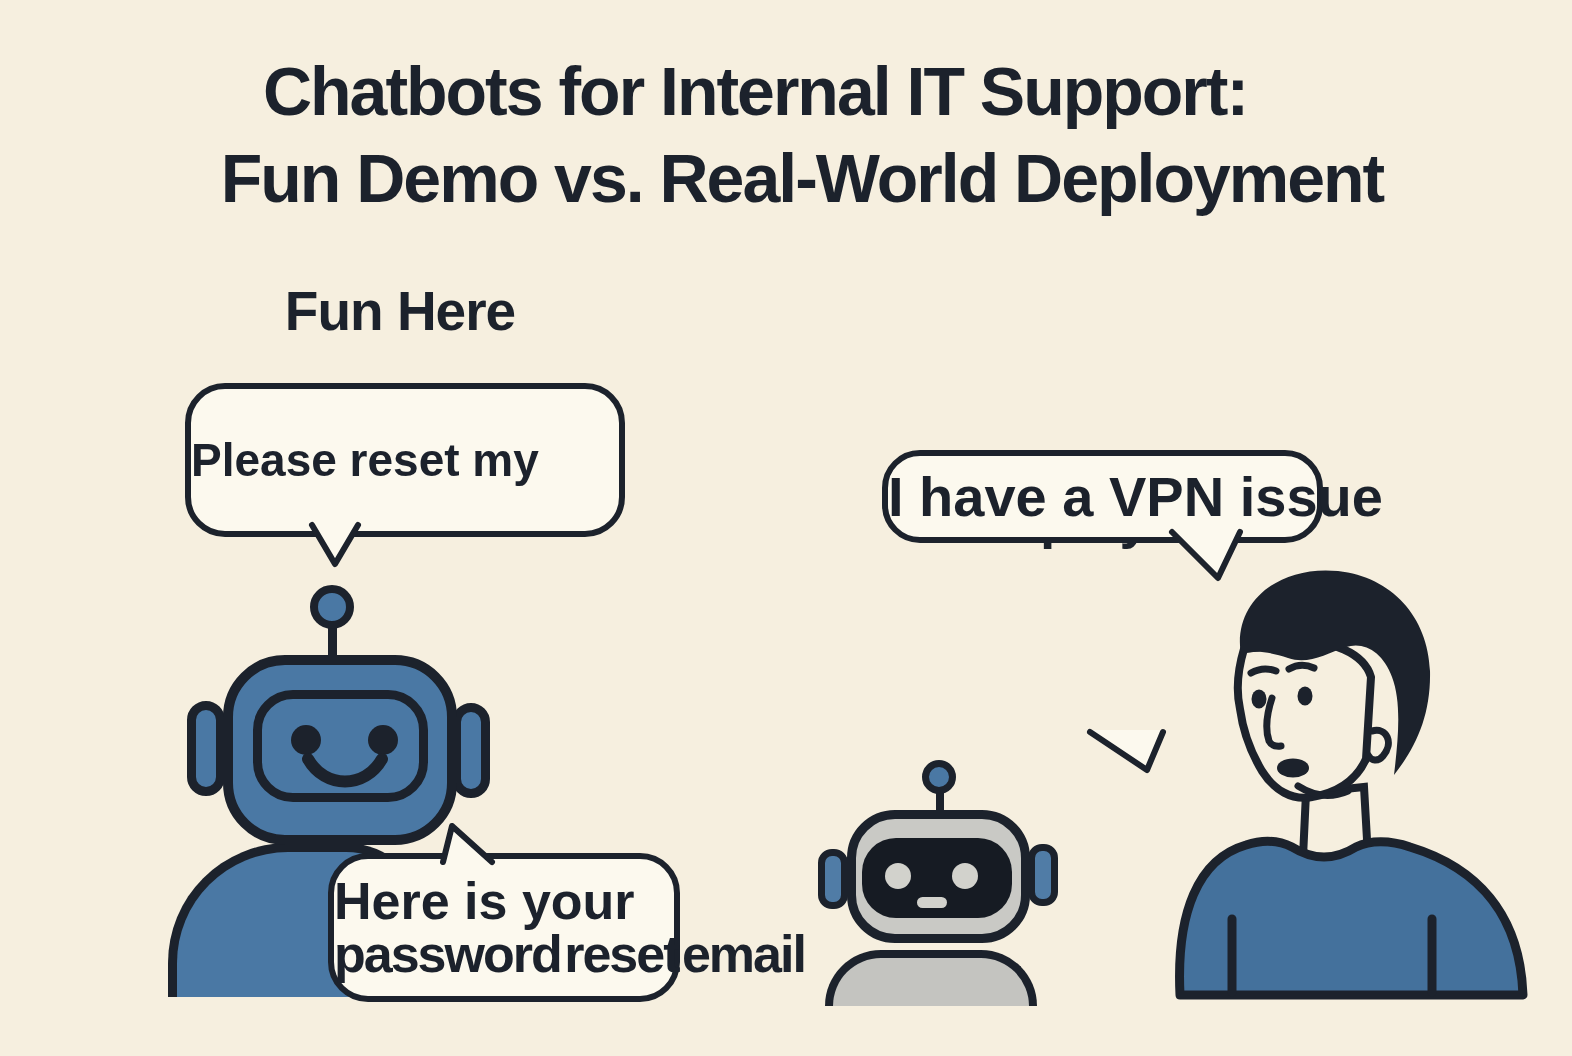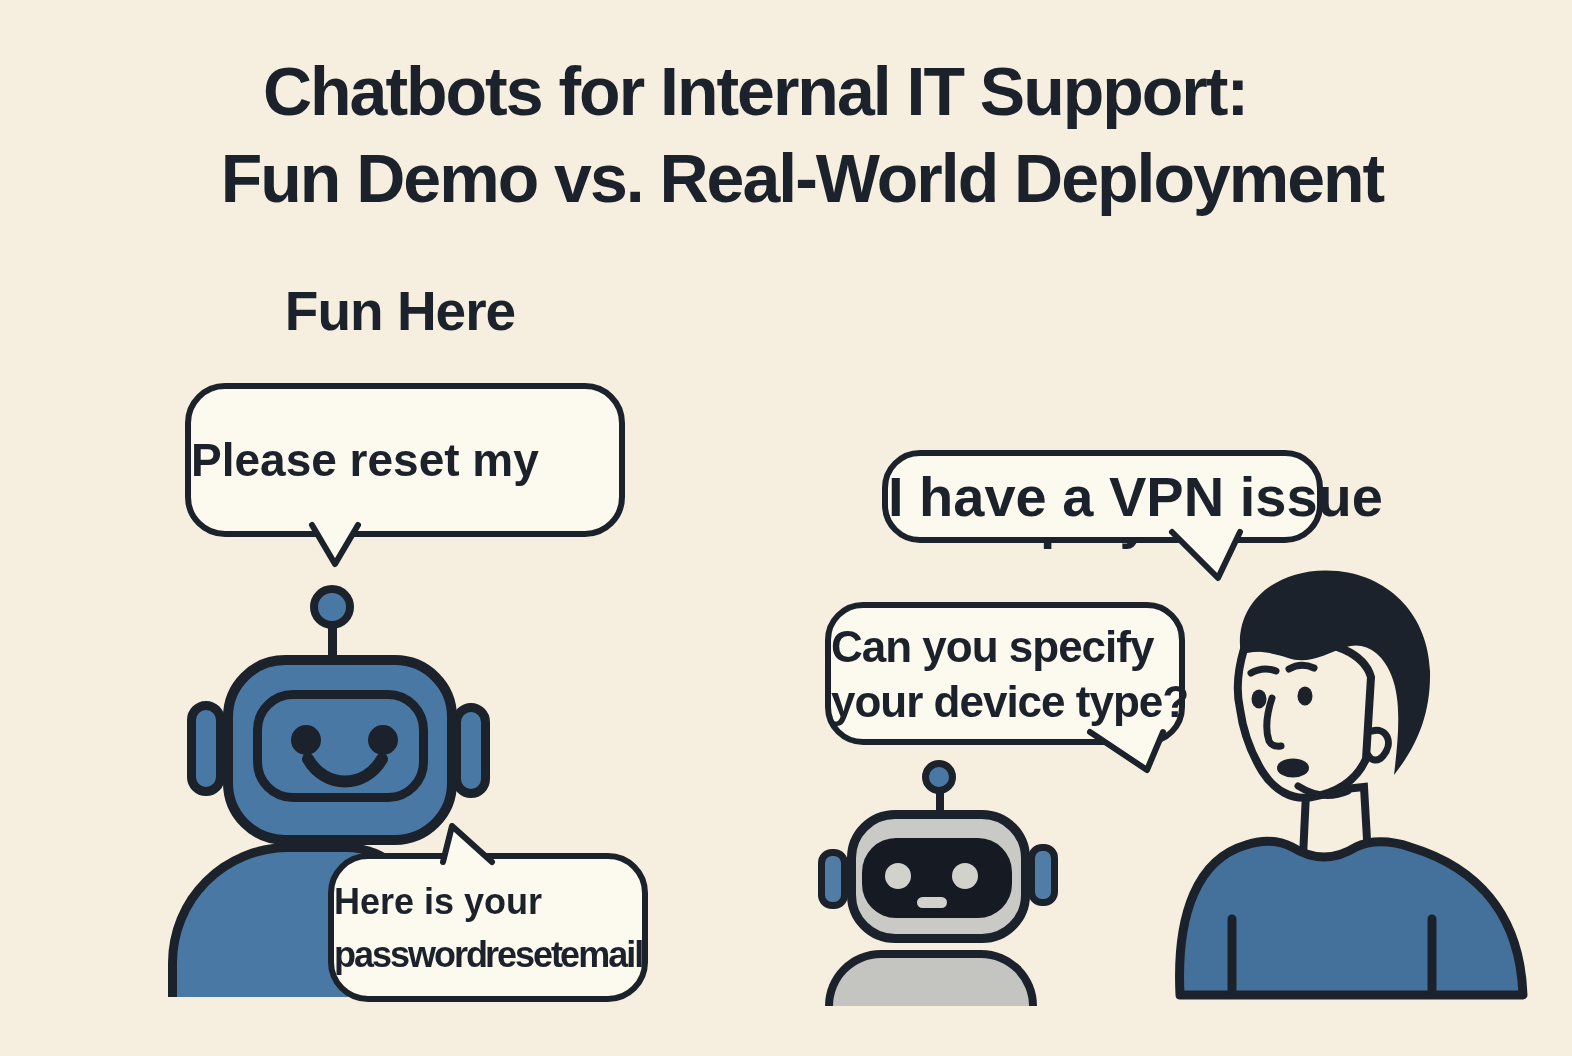--- a/index.html
+++ b/index.html
@@ -107,39 +107,35 @@
   </svg>
 
   <div class="bubble abs" style="left:185px;top:383px;width:440px;height:154px;font-size:46px;line-height:57px;">
     <div class="line">Please reset my</div>
   </div>
   <svg class="abs tail" style="left:298px;top:524px;" width="80" height="48" viewBox="0 0 80 48">
     <polygon points="14,0 37,40 60,0"></polygon>
     <path d="M 14 1 L 37 40 L 60 1"></path>
   </svg>
 
-  <div class="bubble abs" style="left:328px;top:853px;width:320px;height:149px;font-size:36px;line-height:53px;">
+  <div class="bubble abs" style="left:328px;top:853px;width:352px;height:149px;font-size:52px;line-height:53px;">
     <div class="line">Here is your</div>
     <div class="line" style="letter-spacing:-2px;word-spacing:-9px;">password reset email</div>
   </div>
   <svg class="abs tail" style="left:436px;top:820px;" width="72" height="44" viewBox="0 0 72 44">
     <polygon points="6,44 16,6 58,44"></polygon>
     <path d="M 7 42 L 16 6 L 56 42"></path>
   </svg>
 
   <div class="bubble abs" style="left:882px;top:450px;width:441px;height:93px;font-size:56px;border-radius:38px;">
     <div class="line">I have a VPN issue</div>
   </div>
   <svg class="abs tail" style="left:1158px;top:530px;" width="92" height="56" viewBox="0 0 92 56">
     <polygon points="14,0 60,48 82,0"></polygon>
     <path d="M 14 2 L 60 48 L 82 2"></path>
   </svg>
 
-  <div class="bubble abs" style="left:825px;top:602px;width:360px;height:143px;font-size:44px;line-height:55px;letter-spacing:-1px;border-radius:38px;">
-    <div class="line">Can you specify</div>
-    <div class="line">your device type?</div>
-  </div>
   <svg class="abs tail" style="left:1078px;top:730px;" width="100" height="50" viewBox="0 0 100 50">
     <polygon points="12,0 69,40 85,0"></polygon>
     <path d="M 12 2 L 69 40 L 85 2"></path>
   </svg>
 
 </div>
 
 </body></html>

